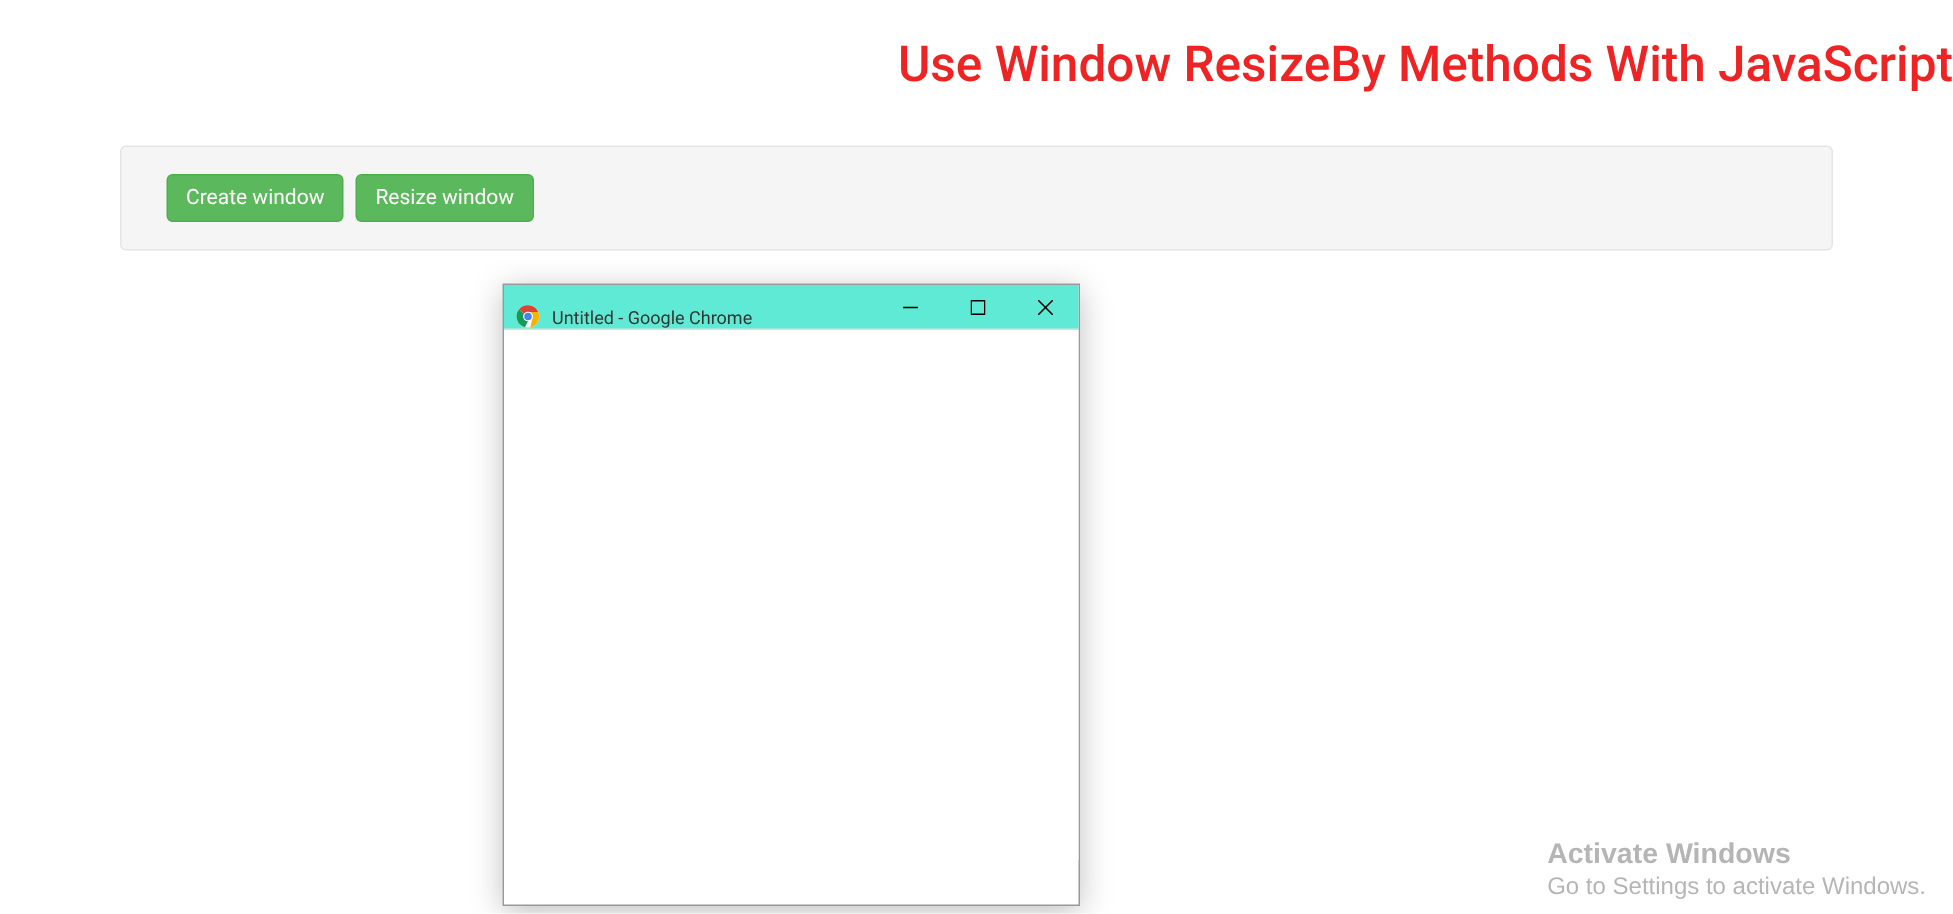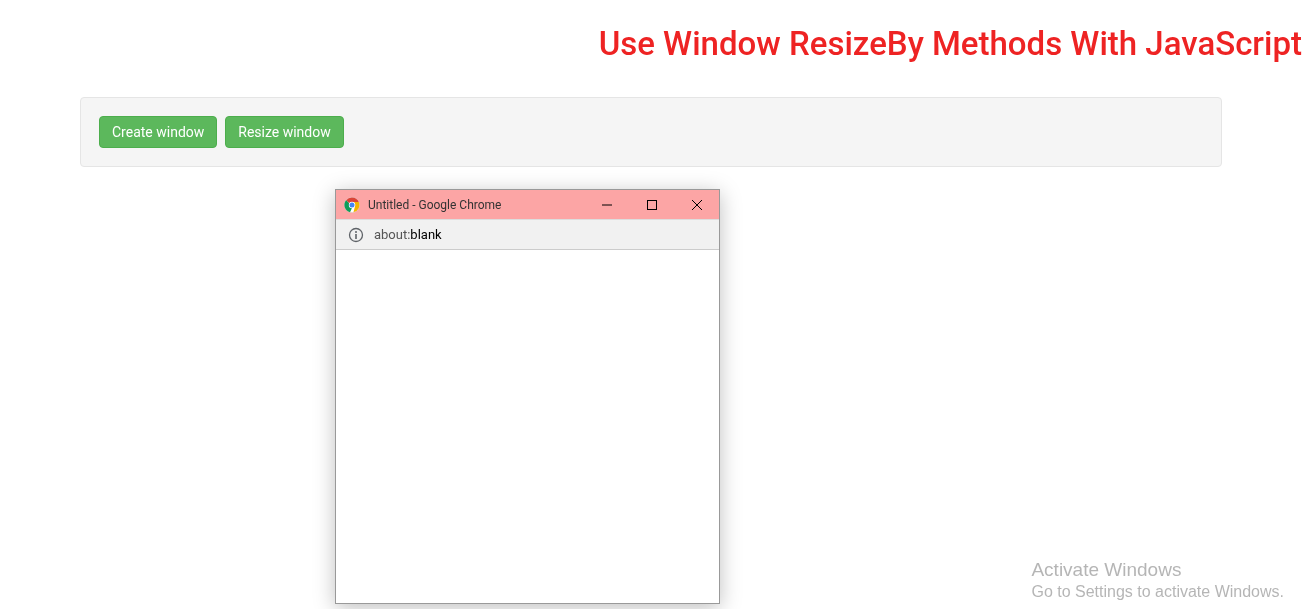--- a/index.html
+++ b/index.html
@@ -21,21 +21,21 @@
       font-size: 33px;
       font-weight: 500;
       padding-top: 24px;
       padding-bottom: 18px;
     }
     .button-panel {
       margin: 16px 80px 0 80px;
       background: #f5f5f5;
       border: 1px solid #e5e5e5;
       border-radius: 4px;
-      padding: 18px 18px;
+      padding: 18px 30px;
     }
     .btn {
       display: inline-block;
       background: #5cb85c;
       color: #fff;
       border: 1px solid #4cae4c;
       border-radius: 4px;
       padding: 7px 12px;
       font-size: 14px;
       font-family: inherit;
@@ -47,24 +47,24 @@
       left: 335px;
       top: 189px;
       width: 385px;
       height: 415px;
       background: #fff;
       border: 1px solid #999;
       box-shadow: 0 4px 20px rgba(0,0,0,0.25);
     }
     .popup-titlebar {
       height: 30px;
-      background: #fca5a5;
+      background: #5eead4;
       border-bottom: 1px solid #ddd;
       display: flex;
-      align-items: center;
+      align-items: flex-end;
       padding-left: 8px;
     }
     .chrome-icon {
       width: 16px;
       height: 16px;
       margin-right: 8px;
       flex-shrink: 0;
     }
     .popup-title {
       font-size: 12px;
@@ -116,21 +116,21 @@
     .watermark {
       position: absolute;
       right: 18px;
       bottom: 8px;
       text-align: left;
       color: rgba(120,120,120,0.55);
       font-family: "Segoe UI", Arial, sans-serif;
     }
     .watermark-title {
       font-size: 19px;
-      font-weight: 400;
+      font-weight: 700;
       margin-bottom: 2px;
     }
     .watermark-sub {
       font-size: 16px;
     }
   </style>
 </head>
 <body>
 
 <h1 class="page-title">Use Window ResizeBy Methods With JavaScript</h1>
@@ -165,29 +165,19 @@
           </svg>
       </div>
       <div class="win-ctrl">
         <svg width="10" height="10" viewBox="0 0 10 10">
             <line x1="0" y1="0" x2="10" y2="10" stroke="#000" stroke-width="1"></line>
             <line x1="10" y1="0" x2="0" y2="10" stroke="#000" stroke-width="1"></line>
           </svg>
       </div>
     </div>
   </div>
-  <div class="popup-addressbar">
-    <span class="info-icon">
-      <svg viewBox="0 0 16 16" width="16" height="16">
-        <circle cx="8" cy="8" r="6.5" fill="none" stroke="#5f6368" stroke-width="1.3"></circle>
-        <circle cx="8" cy="5" r="1" fill="#5f6368"></circle>
-        <rect x="7.2" y="7" width="1.6" height="5" fill="#5f6368"></rect>
-      </svg>
-    </span>
-    <span class="url-text"><span>about:</span><span class="path">blank</span></span>
-  </div>
   <div class="popup-content"></div>
 </div>
 
 <div class="watermark">
   <div class="watermark-title">Activate Windows</div>
   <div class="watermark-sub">Go to Settings to activate Windows.</div>
 </div>
 
 </body></html>

